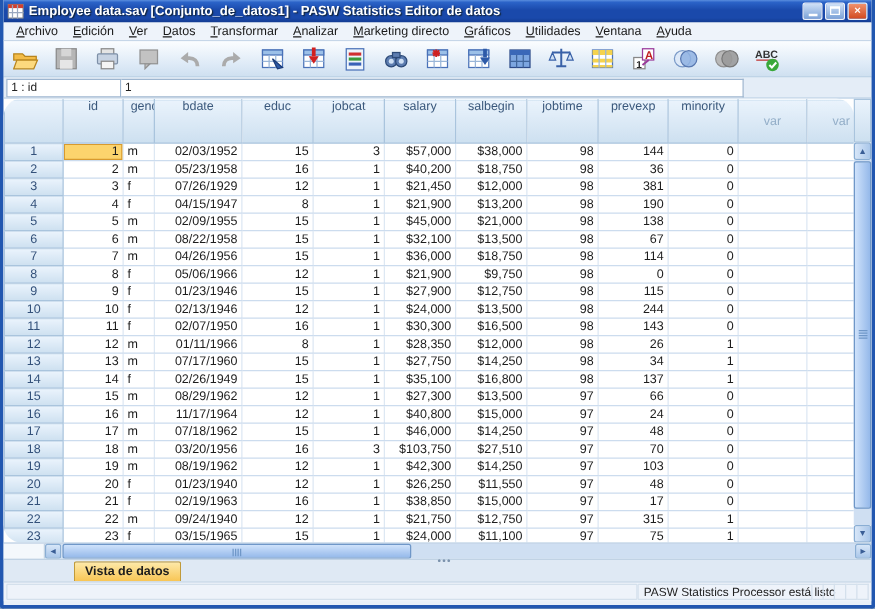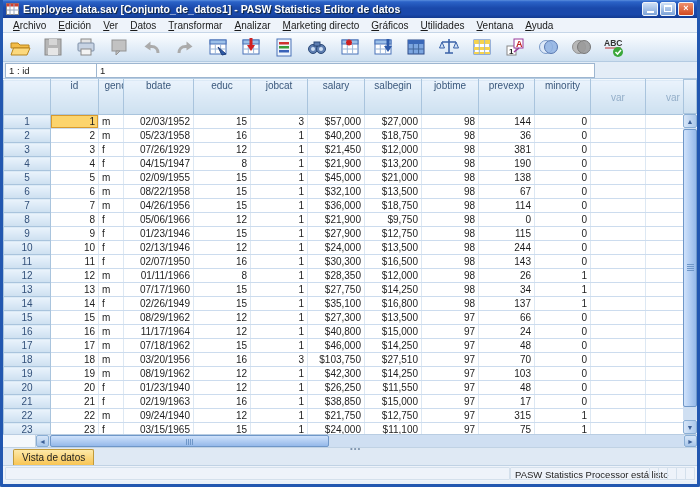--- a/index.html
+++ b/index.html
@@ -30,21 +30,21 @@
   .tb-btn svg { width:22px; height:22px; }
 
   
   .cellref { height:17px; flex:0 0 17px; background:#e4edf7; display:flex; align-items:flex-start; padding:1px 2px; border-bottom:1px solid #b4cbe2; }
   .cellref .refbox { width:92px; background:#fff; border:1px solid #9eb6d0; font-size:9.5px; color:#222; padding:1px 3px; }
   .cellref .valuebox { width:498px; background:#fff; border:1px solid #9eb6d0; border-left:none; font-size:9.5px; color:#222; padding:1px 3px; }
   .cellref .visible-info { flex:1; font-size:9px; color:#333; text-align:right; padding:2px 3px 0 0; white-space:nowrap; }
 
   
   .grid-zone { flex:0 0 355px; height:355px; display:flex; background:#fff; }
-  .tablewrap { width:680px; overflow:hidden; background:#fff; }
+  .tablewrap { width:680px; overflow:hidden; background:#fff;border-radius:14px; }
   table.grid { border-collapse:collapse; table-layout:fixed; width:697px; }
   .grid th, .grid td { height:14px; font-size:10px; overflow:hidden; white-space:nowrap; padding:0 3px; }
   .grid th { background:linear-gradient(180deg,#eaf3fc,#cde0f0); border:1px solid #a9c4dd; border-top-color:#f2f8fd; color:#3a587c; font-weight:normal; vertical-align:top; height:35px; }
   .grid th.varcol { vertical-align:middle; color:#93aec8;margin-top:24px; }
   .grid th .wrapname { display:inline-block; width:13px; word-break:break-all; line-height:10px; text-align:left; }
   .grid td.rownum { background:linear-gradient(180deg,#eaf3fc,#cde0f0); border:1px solid #a9c4dd; border-top-color:#f2f8fd; color:#33517a; text-align:center; }
   .grid td.data { background:#fff; border-right:1px solid #dde8f3; border-bottom:1px solid #ccdcee; color:#1d1d1d; }
   .grid td.r { text-align:right; }
   .grid td.l { text-align:left; }
   .grid td.sel { background:#fcd46d; box-shadow:inset 0 0 0 1px #d89a2e; }
@@ -65,21 +65,21 @@
   .hs-btn { width:13px; flex:0 0 13px; background:linear-gradient(180deg,#d7e6f8,#aac7ea); border:1px solid #8aaed4; border-radius:2px; color:#3a5e96; font-size:7px; text-align:center; line-height:11px; }
   .hscroll .track { flex:1; background:#cfdff2; position:relative; }
   .hscroll .thumb { position:absolute; top:0; left:1px; width:44%; height:100%; background:linear-gradient(180deg,#cfe2fb,#95b9ea); border:1px solid #6f97c8; border-radius:2px; }
   .grip-h { position:absolute; top:3px; left:50%; margin-left:-4px; height:6px; display:flex; gap:1px; }
   .grip-h i { display:block; width:1px; background:#6f97c8; }
 
   
   .tabbar { height:18px; flex:0 0 18px; background:#dfe9f4; border-top:1px solid #c0d2e4; display:flex; align-items:flex-end; padding-left:10px; position:relative; }
   .splitter-dots { position:absolute; top:-1px; left:50%; font-size:8px; color:#7c93ad; letter-spacing:1px; line-height:4px; }
   .tab { font-size:10px; padding:2px 8px 2px; border:1px solid #9ab4cc; border-bottom:none; border-radius:2px 2px 0 0; margin-right:2px; }
-  .tab.active { background:linear-gradient(180deg,#fde9a9,#f8c554); border-color:#c09a3a; color:#1c1c1c; font-weight:normal; }
+  .tab.active { background:linear-gradient(180deg,#fde9a9,#f8c554); border-color:#c09a3a; color:#1c1c1c; font-weight:bold;margin-left:46px; }
   .tab.inactive { background:linear-gradient(180deg,#d9e7f5,#aecbe6); color:#28425f; }
 
   
   .statusbar { height:16px; flex:0 0 16px; background:#eef3fa; border-top:1px solid #c0d2e4; display:flex; align-items:stretch; padding:1px 2px; }
   .statusbar .spacer { flex:1; border:1px solid #d4e0ec; border-radius:1px; }
   .statusbar .msg { width:140px; border:1px solid #d4e0ec; border-radius:1px; font-size:9.5px; color:#222; padding:1px 4px 0; white-space:nowrap; }
   .statusbar .mini { width:9px; border:1px solid #d4e0ec; border-left:none; }
 </style>
 </head>
 <body>
@@ -303,21 +303,21 @@
           </thead>
         <tbody>
             <tr>
               <td class="rownum">1</td>
               <td class="data r sel">1</td>
               <td class="data l">m</td>
               <td class="data r">02/03/1952</td>
               <td class="data r">15</td>
               <td class="data r">3</td>
               <td class="data r">$57,000</td>
-              <td class="data r">$27,000</td>
+              <td class="data r">$38,000</td>
               <td class="data r">98</td>
               <td class="data r">144</td>
               <td class="data r">0</td>
               <td class="data l"></td>
               <td class="data l"></td>
             </tr>
             <tr>
               <td class="rownum">2</td>
               <td class="data r">2</td>
               <td class="data l">m</td>

